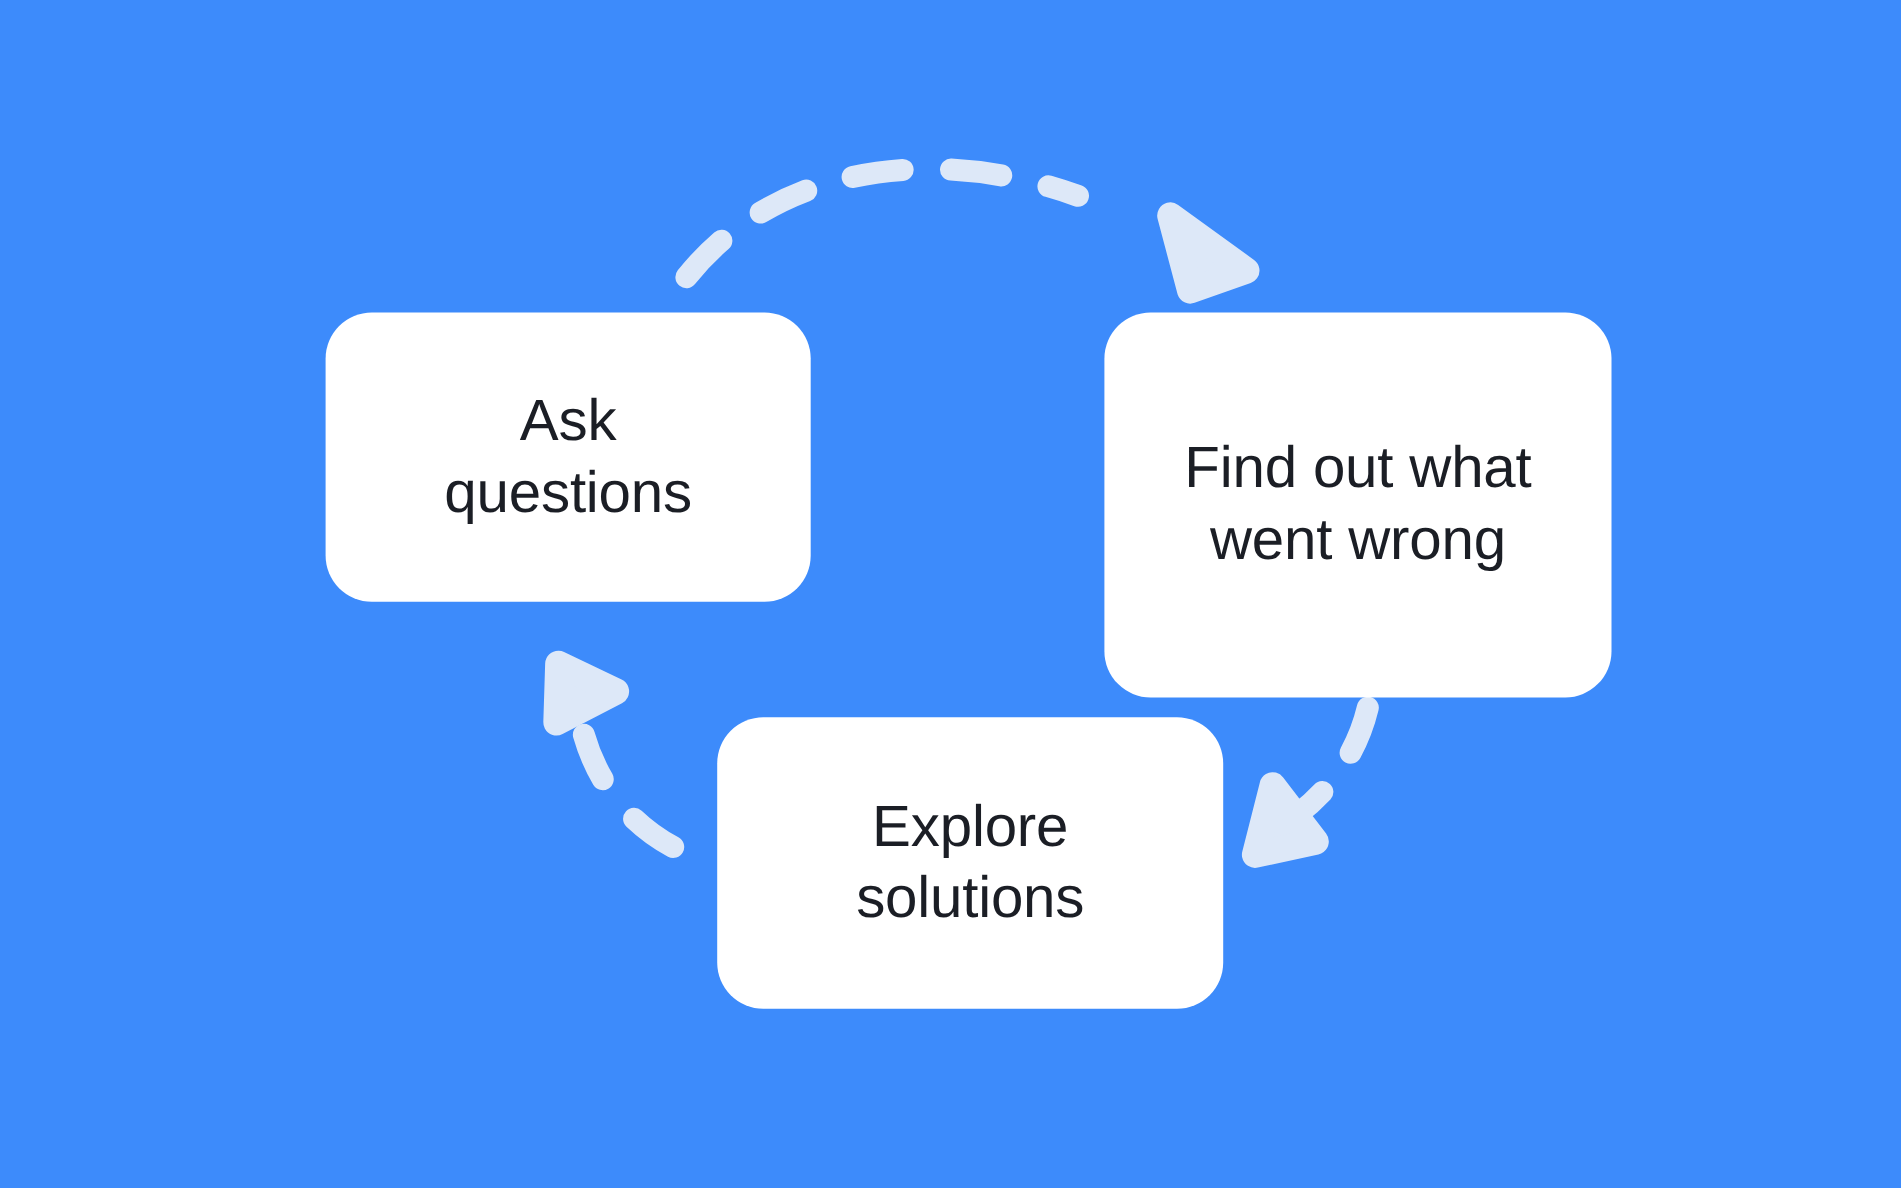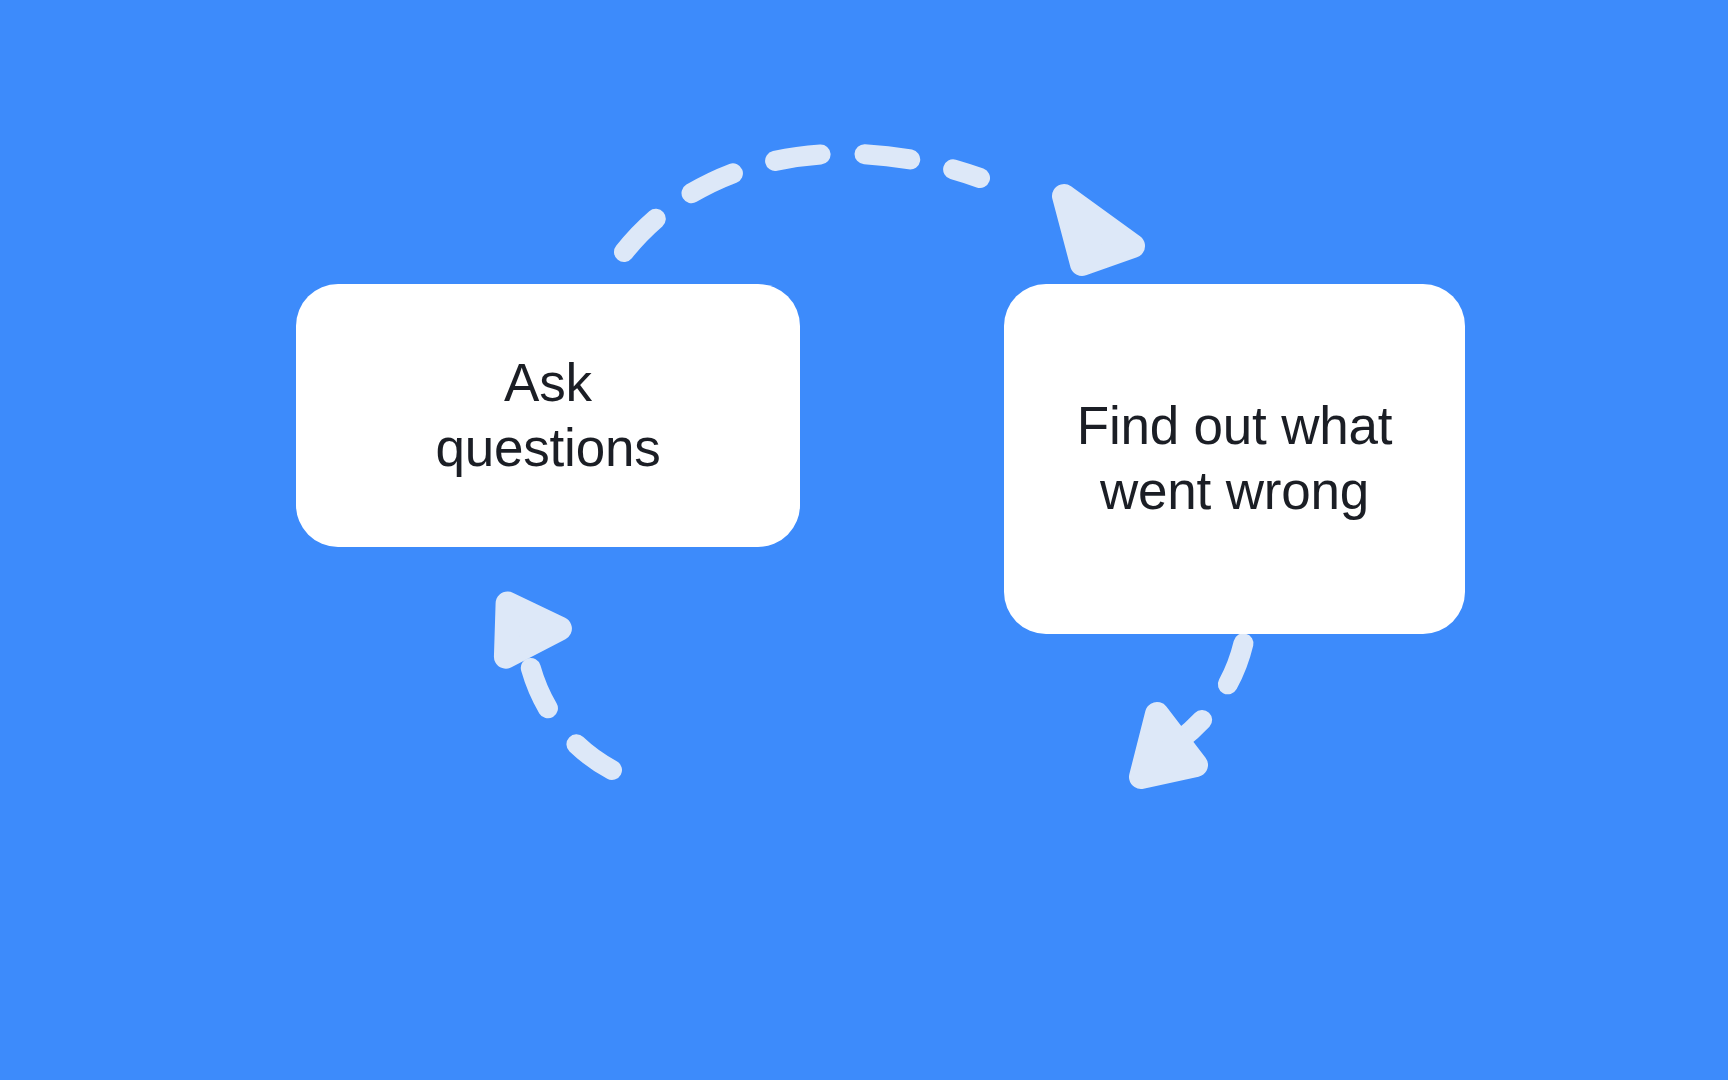--- a/index.html
+++ b/index.html
@@ -42,21 +42,21 @@
     font-size: 53px;
     line-height: 1.22;
     font-weight: 400;
     letter-spacing: -0.2px;
     text-align: center;
     white-space: pre-line;
   }
   #node-ask {
     left: 296px;
     top: 284px;
-    width: 504px;
+    width: 441px;
     height: 263px;
   }
   #node-find {
     left: 1004px;
     top: 284px;
     width: 461px;
     height: 350px;
   }
   #node-explore {
     left: 652px;
@@ -91,14 +91,18 @@
   <div class="node-card" id="node-ask">
     <span class="node-label">Ask
 questions</span>
   </div>
 
   <div class="node-card" id="node-find">
     <span class="node-label">Find out what
 went wrong</span>
   </div>
 
+  <div class="node-card" id="node-explore">
+    <span class="node-label">Explore
+solutions</span>
+  </div>
 
 </div>
 
 </body></html>

